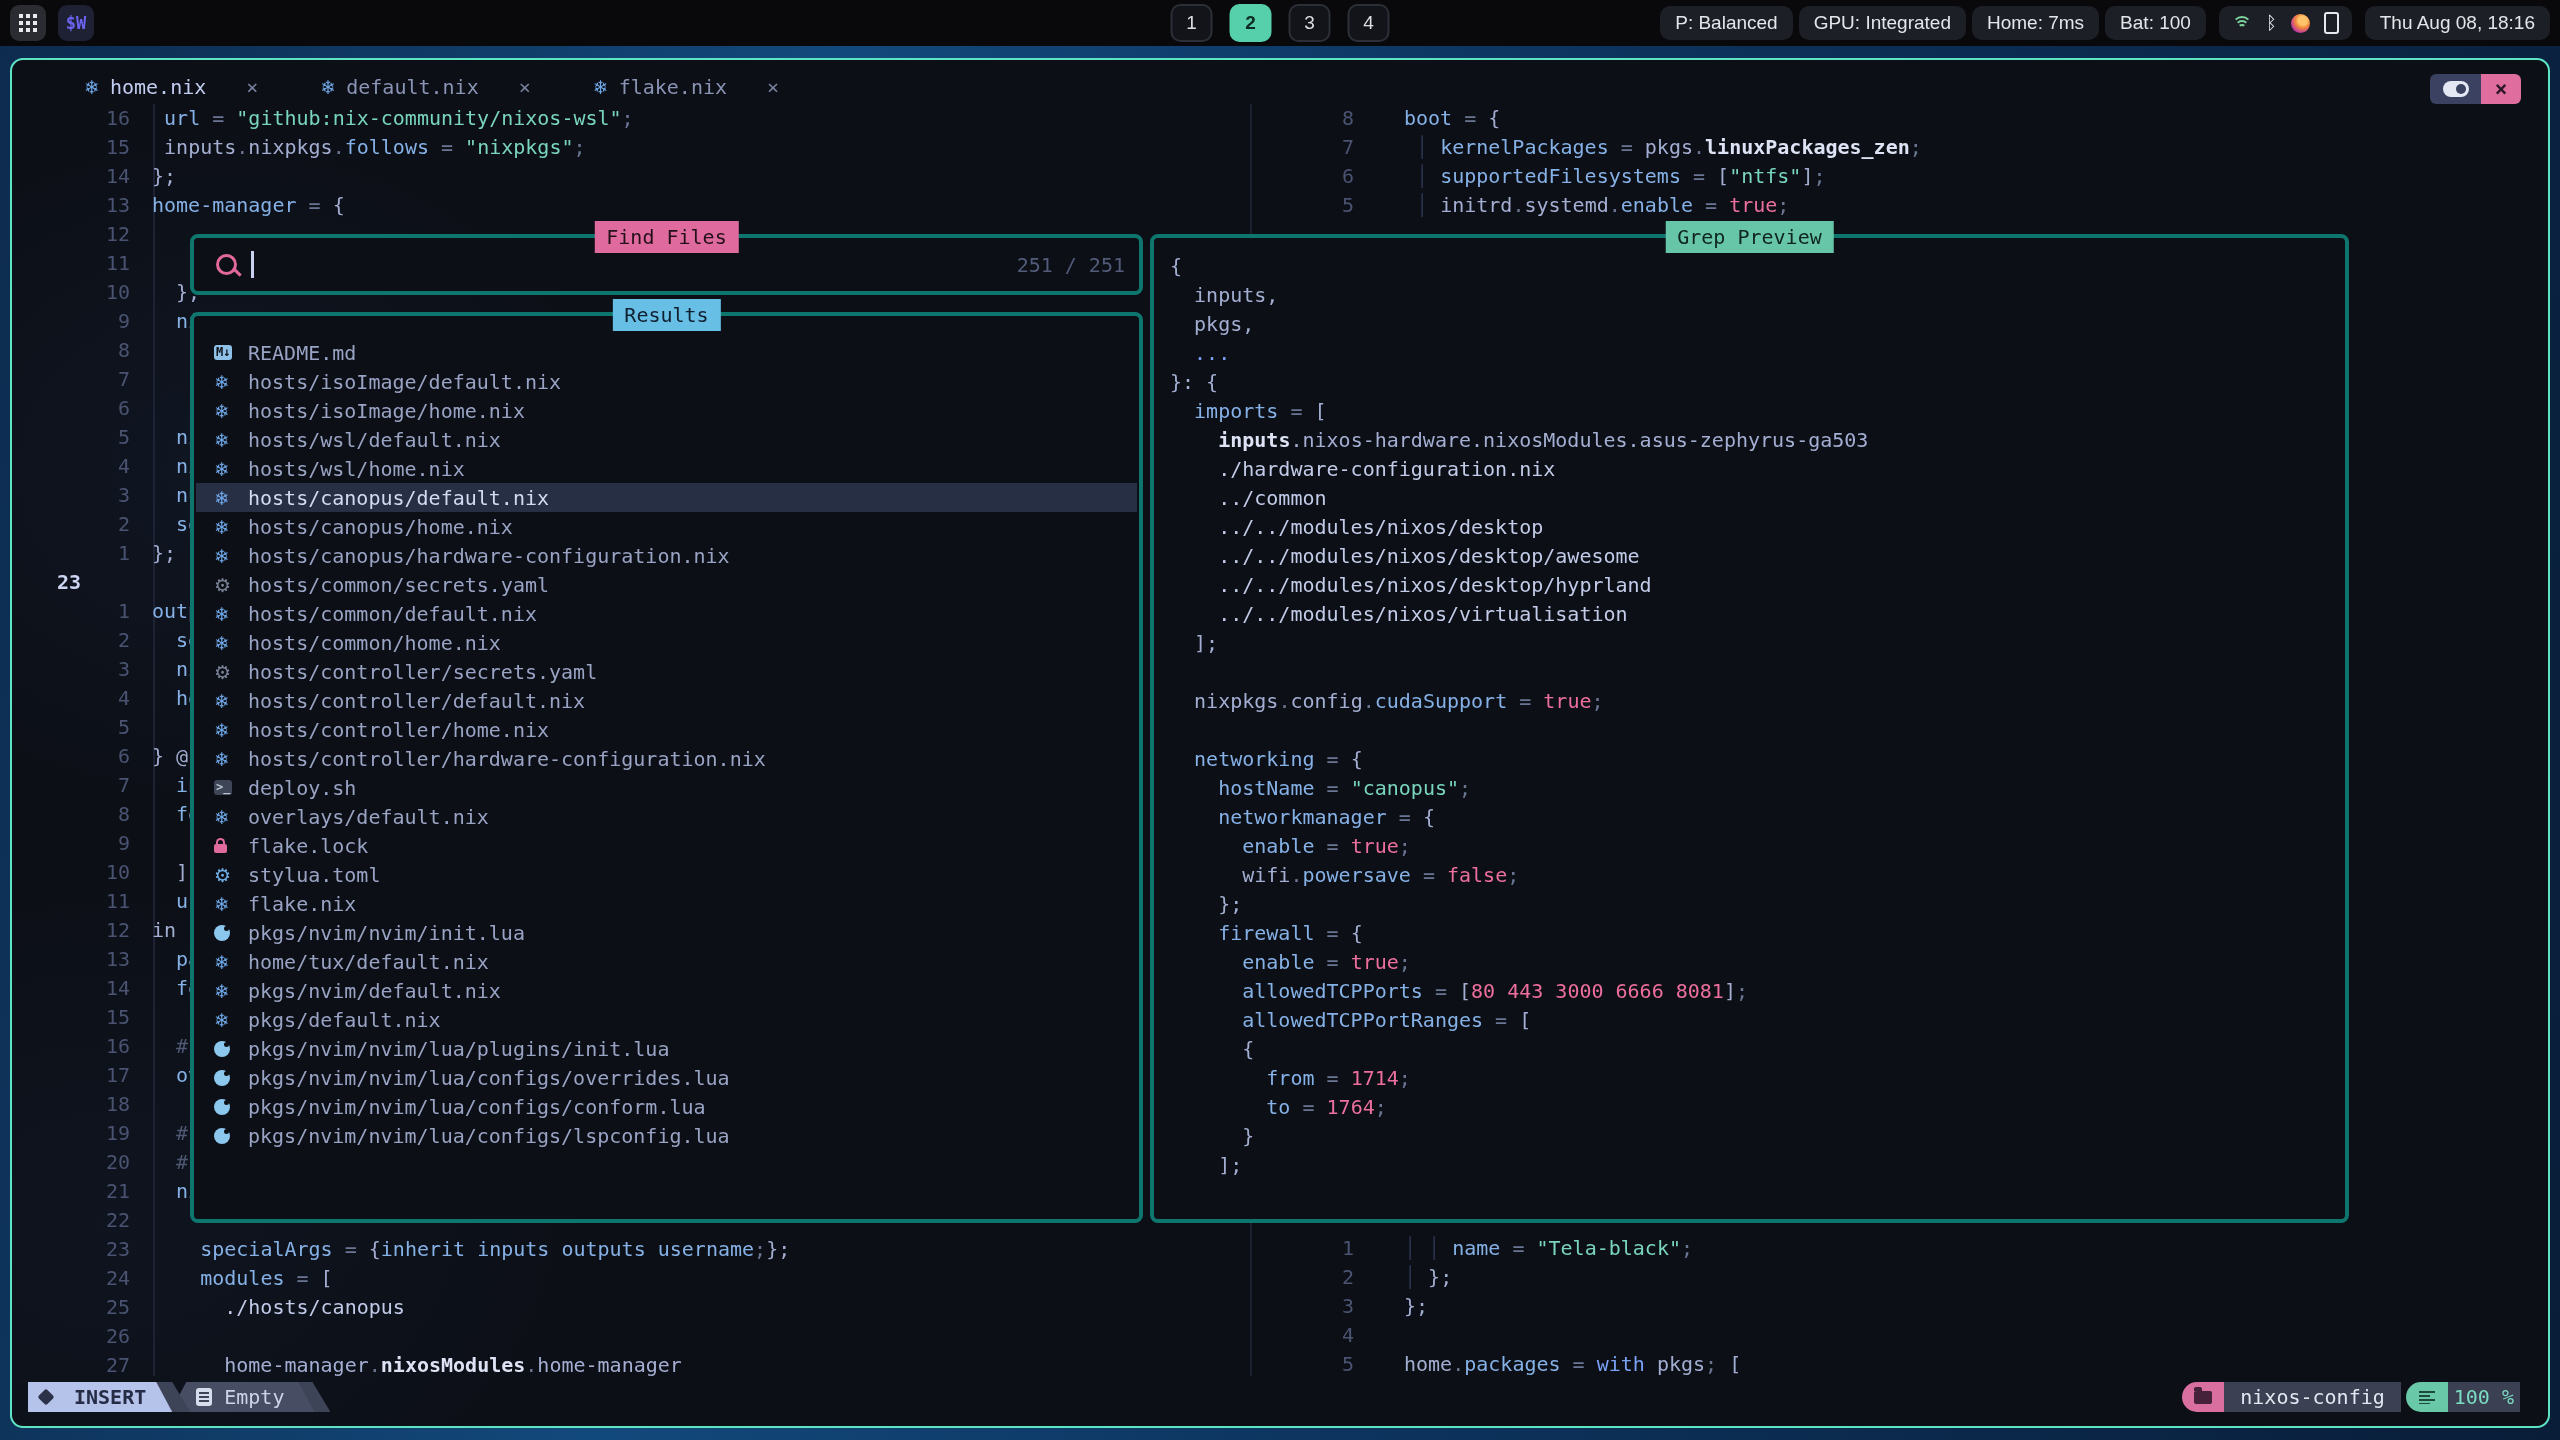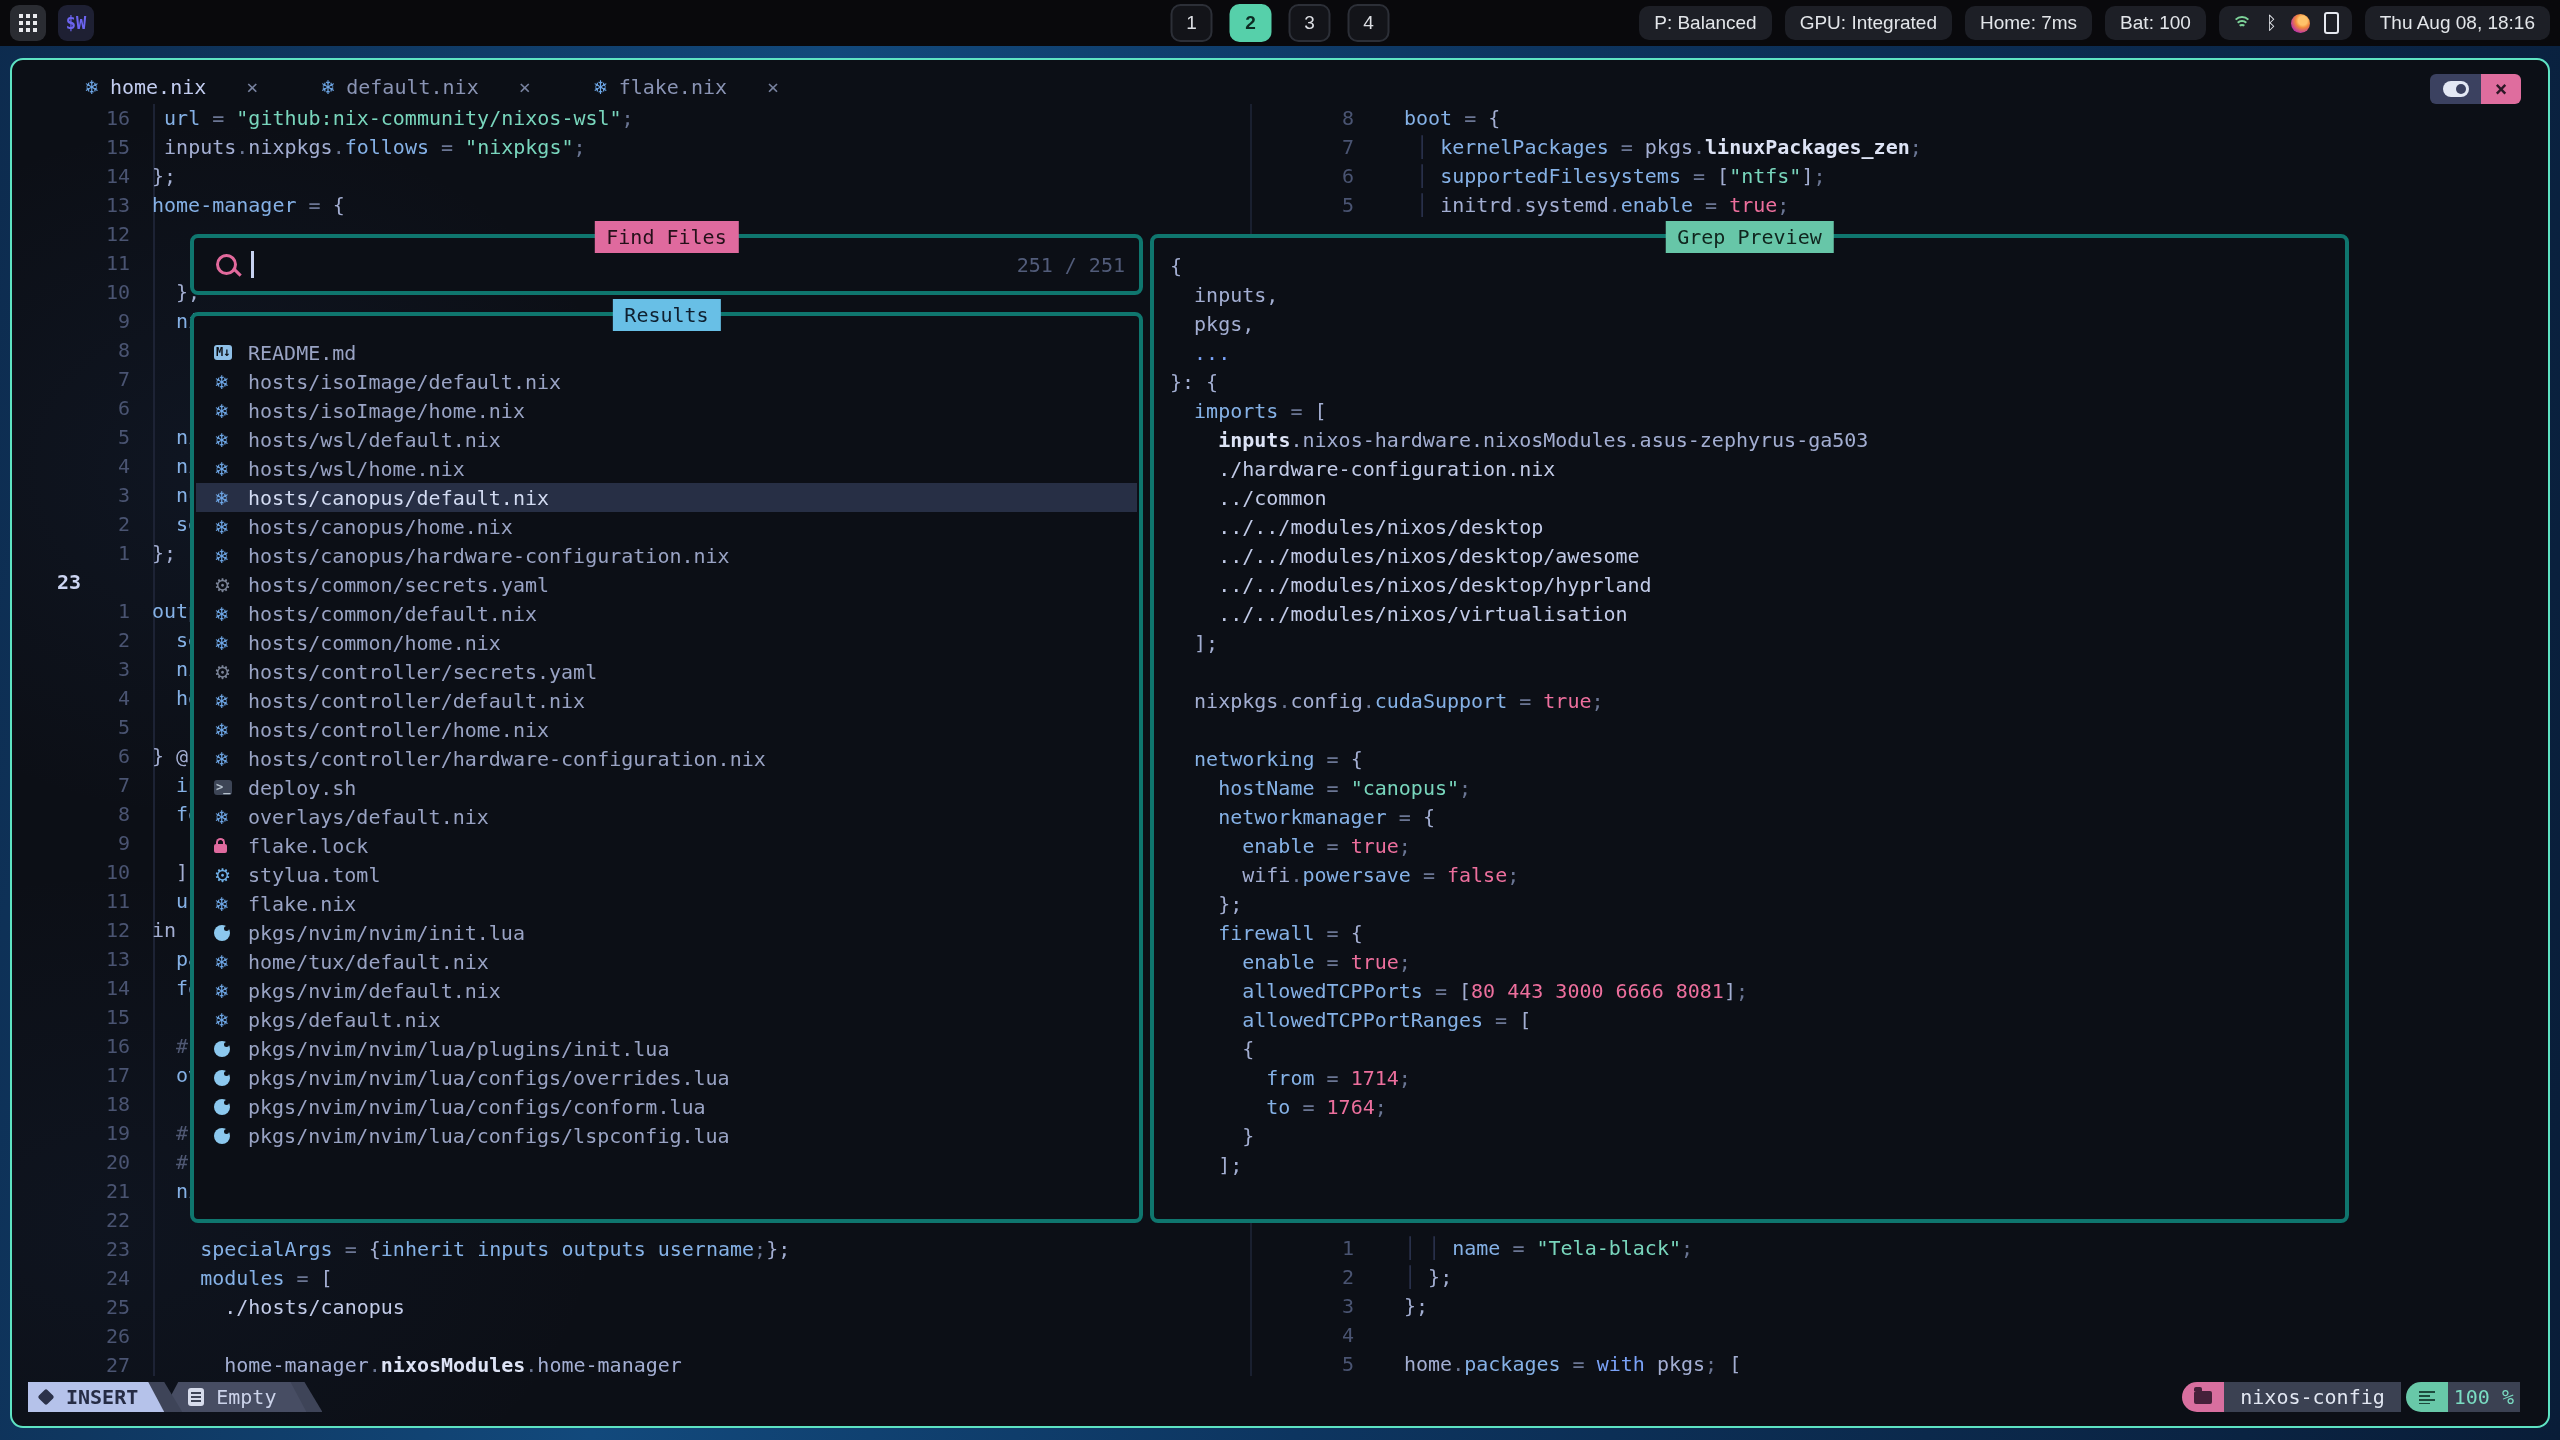--- a/index.html
+++ b/index.html
@@ -93,21 +93,21 @@
   .lockbody{width:13px;height:9px;background:#df6a9e;border-radius:2px;}
   .luamoon{width:16px;height:16px;border-radius:50%;background:#8cc8ee;position:relative;display:inline-block;}
   .luadot{position:absolute;top:1px;right:1px;width:5px;height:5px;border-radius:50%;background:#0c0f16;}
   .plist{position:absolute;left:0;top:14px;right:0;}
   .prow{height:29px;line-height:29px;white-space:pre;padding-left:16px;font-size:20px;}
   
   .statusline{position:absolute;left:0;right:0;top:1322px;height:30px;display:flex;align-items:center;font-size:20px;}
   .sl-left{display:flex;margin-left:16px;}
   .seg{height:30px;display:flex;align-items:center;}
   .seg-mode{background:#b5c2ea;color:#262c45;font-weight:bold;padding:0 26px 0 12px;
-    clip-path:polygon(0 0,calc(100% - 16px) 0,100% 100%,0 100%);z-index:3;}
+    clip-path:polygon(0 0,calc(100% - 16px) 0,100% 100%,0 100%);z-index:3;gap:8px;}
   .seg-sep{width:36px;background:#3e4458;margin-left:-18px;
     clip-path:polygon(0 0,18px 0,36px 100%,18px 100%);z-index:2;}
   .seg-buf{background:#474d63;color:#ccd3ea;padding:0 30px 0 26px;margin-left:-20px;
     clip-path:polygon(16px 0,calc(100% - 16px) 0,100% 100%,0 100%);z-index:1;}
   .seg-sep2{width:36px;background:#3e4458;margin-left:-20px;
     clip-path:polygon(0 0,18px 0,36px 100%,18px 100%);z-index:0;}
   .vim-diamond{width:12px;height:12px;background:#2b3149;transform:rotate(45deg);border-radius:2px;margin-right:14px;flex:none;}
   .buf-icon{width:16px;height:18px;border-radius:3px;margin-right:12px;flex:none;
     background:#d7dcec;background-image:linear-gradient(#3e4456,#3e4456),linear-gradient(#3e4456,#3e4456),linear-gradient(#3e4456,#3e4456);
     background-size:10px 2px;background-position:3px 4px,3px 8px,3px 12px;background-repeat:no-repeat;}
@@ -138,21 +138,21 @@
         <span>$W</span>
       </div>
     </div>
     <div class="tb-center" id="workspaces">
         <div class="ws">1</div>
         <div class="ws active">2</div>
         <div class="ws">3</div>
         <div class="ws">4</div>
       </div>
     <div class="tb-right">
-      <div id="tb-modules" style="display:flex;gap:13px;">
+      <div id="tb-modules" style="display:flex;gap:6px;">
           <div class="pill">P: Balanced</div>
           <div class="pill">GPU: Integrated</div>
           <div class="pill">Home: 7ms</div>
           <div class="pill">Bat: 100</div>
         </div>
       <div class="pill tray">
         <span class="wifi">
             <i class="a1"></i>
             <i class="a2"></i>
             <i class="a3"></i>

